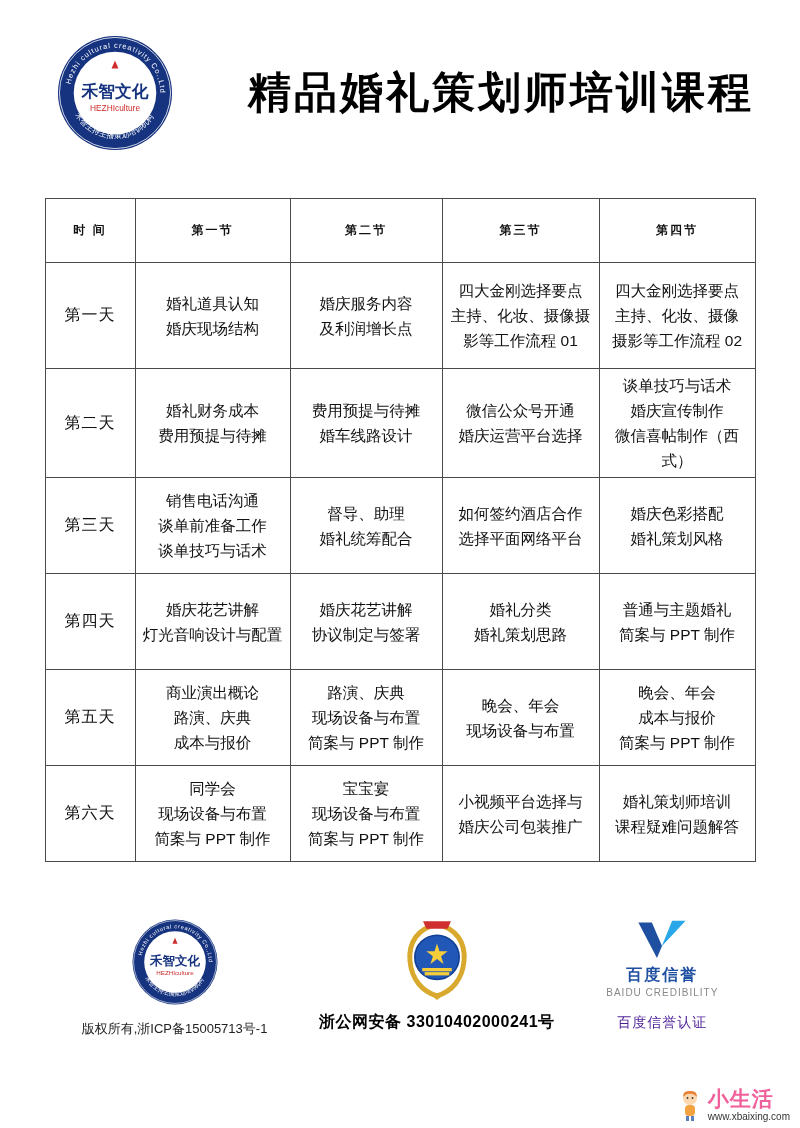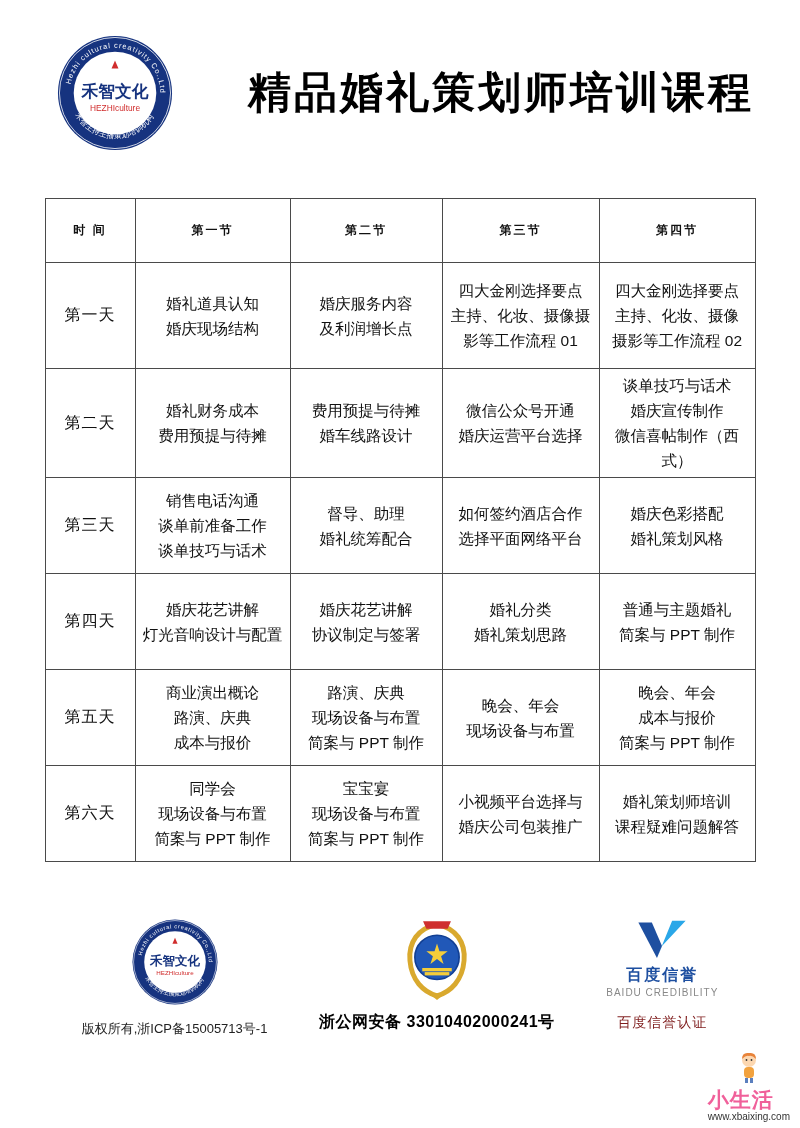--- a/index.html
+++ b/index.html
@@ -43,26 +43,26 @@
     padding: 0 30px;
   }
   .f-col { display: flex; flex-direction: column; align-items: center; }
   .hezhi-sm { width: 88px; height: 88px; }
   .copyright { margin-top: 14px; font-size: 13px; color: #222; }
   .police-svg { width: 74px; height: 82px; }
   .police-text { margin-top: 12px; font-size: 16px; font-weight: bold; color: #000; letter-spacing: 0.5px; text-align: center; }
   .baiduv { width: 54px; height: 46px; }
   .baidu-title { margin-top: 1px; font-size: 16px; font-weight: bold; color: #1e4fa0; letter-spacing: 2px; }
   .baidu-sub { font-size: 10px; color: #888; letter-spacing: 1px; margin-top: 1px; }
-  .baidu-cert { margin-top: 16px; font-size: 14px; color: #7f1d1d; letter-spacing: 1px; }
+  .baidu-cert { margin-top: 16px; font-size: 14px; color: #4c1d95; letter-spacing: 1px; }
 
   
   .watermark {
     position: absolute; right: 10px; bottom: 6px;
-    display: flex; align-items: center; gap: 5px; flex-direction: column;
+    display: flex; align-items: center; gap: 5px;
   }
   .mascot { width: 26px; height: 34px; }
   .wm-text { display: flex; flex-direction: column; align-items: flex-start; }
   .wm-name { color: #f0609a; font-weight: bold; font-size: 21px; line-height: 1.05; letter-spacing: 1px; }
   .wm-url { font-size: 10px; color: #333; }
 </style>
 </head>
 <body>
 
 <div class="page">

